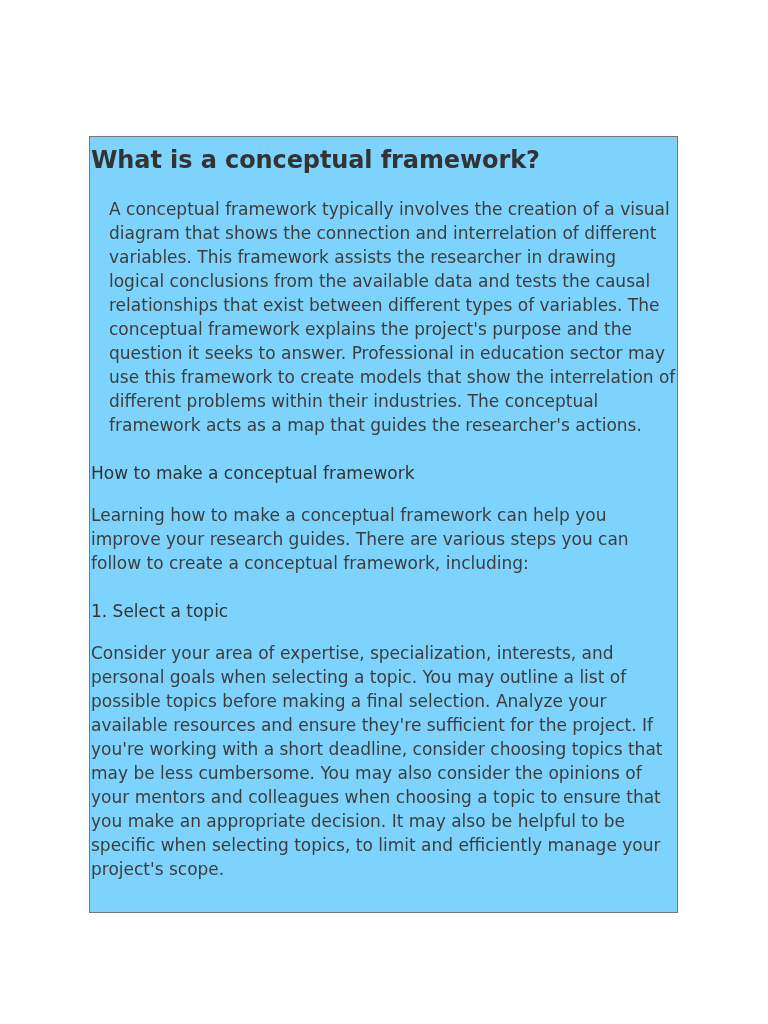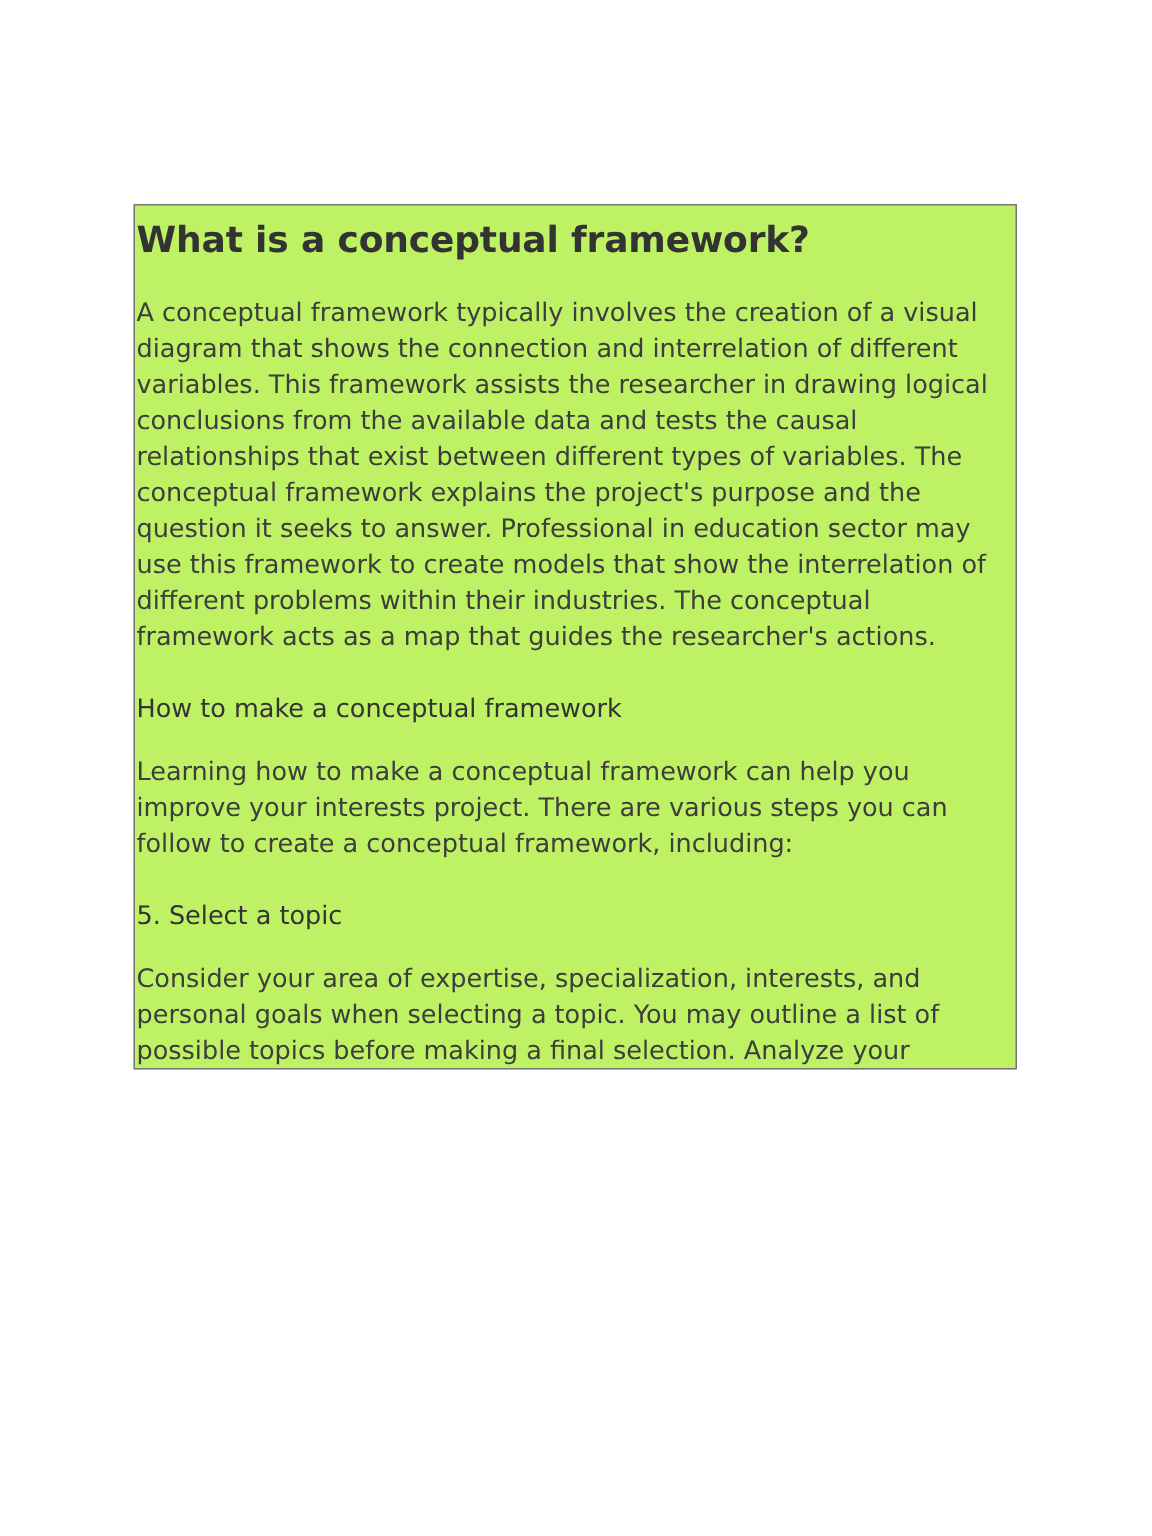--- a/index.html
+++ b/index.html
@@ -23,24 +23,24 @@
     height: 1024px;
     background: #ffffff;
   }
 
   
   .doc-frame {
     position: absolute;
     left: 89px;
     top: 136px;
     width: 589px;
-    height: 577px;
+    height: 777px;
     box-sizing: border-box;
     border: 1px solid #767676;
-    background: #bef264;
+    background: #7dd3fc;
     overflow: hidden;
   }
 
   
   .doc-body {
     box-sizing: border-box;
     width: 100%;
     height: 100%;
     padding: 0 1px 0 1px;
   }
@@ -68,34 +68,35 @@
     margin: 18px 0 0 0;
     padding: 0;
     font-size: 17px;
     line-height: 24px;
     font-weight: normal;
     color: #3d3d3d;
   }
 
   .doc-para:first-of-type {
     margin-top: 22px;
+    padding-left: 18px;
   }
 </style>
 </head>
 <body>
 
 <div class="page">
   <div class="doc-frame">
     <article class="doc-body">
       <h1 class="doc-title">What is a conceptual framework?</h1>
 
       <p class="doc-para">A conceptual framework typically involves the creation of a visual diagram that shows the connection and interrelation of different variables. This framework assists the researcher in drawing logical conclusions from the available data and tests the causal relationships that exist between different types of variables. The conceptual framework explains the project's purpose and the question it seeks to answer. Professional in education sector may use this framework to create models that show the interrelation of different problems within their industries. The conceptual framework acts as a map that guides the researcher's actions.</p>
 
       <h2 class="doc-subhead">How to make a conceptual framework</h2>
 
-      <p class="doc-para">Learning how to make a conceptual framework can help you improve your interests project. There are various steps you can follow to create a conceptual framework, including:</p>
+      <p class="doc-para">Learning how to make a conceptual framework can help you improve your research guides. There are various steps you can follow to create a conceptual framework, including:</p>
 
-      <h3 class="doc-subhead">5. Select a topic</h3>
+      <h3 class="doc-subhead">1. Select a topic</h3>
 
       <p class="doc-para">Consider your area of expertise, specialization, interests, and personal goals when selecting a topic. You may outline a list of possible topics before making a final selection. Analyze your available resources and ensure they're sufficient for the project. If you're working with a short deadline, consider choosing topics that may be less cumbersome. You may also consider the opinions of your mentors and colleagues when choosing a topic to ensure that you make an appropriate decision. It may also be helpful to be specific when selecting topics, to limit and efficiently manage your project's scope.</p>
     </article>
   </div>
 </div>
 
 </body></html>

